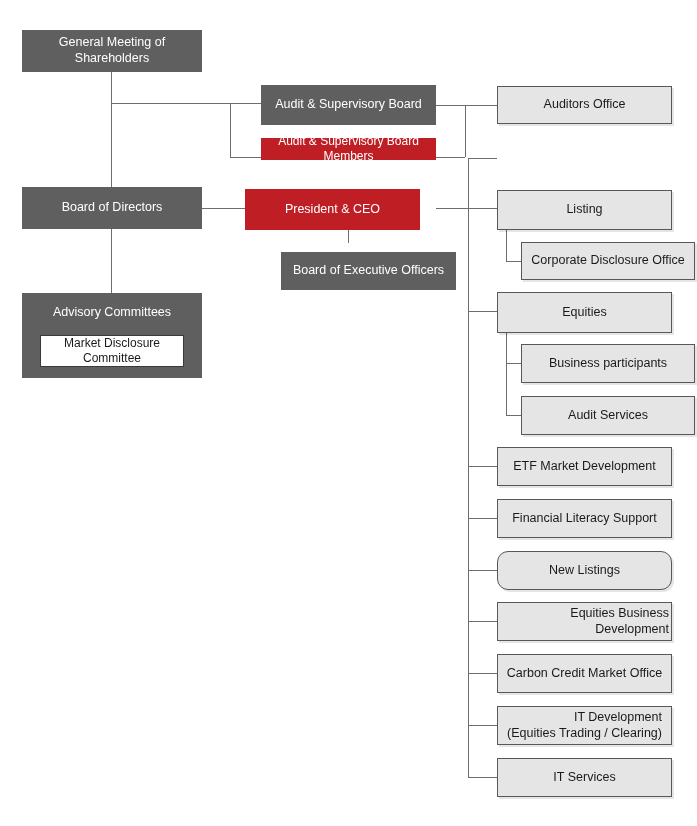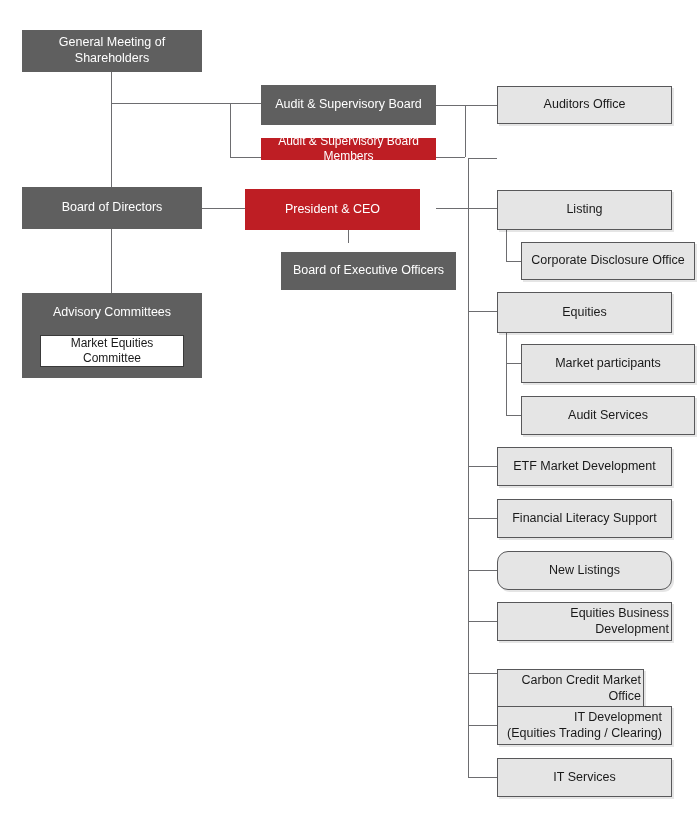--- a/index.html
+++ b/index.html
@@ -122,21 +122,21 @@
 
   <div class="node gray" style="left:22px; top:187px; width:180px; height:42px;">
     <span class="label">Board of Directors</span>
   </div>
 
   <div class="node gray group-title" style="left:22px; top:293px; width:180px; height:85px;">
     <span class="label">Advisory Committees</span>
   </div>
 
   <div class="node inner-white" style="left:40px; top:335px; width:144px; height:32px;">
-    <span class="label">Market Equities Committee</span>
+    <span class="label">Market Disclosure Committee</span>
   </div>
 
   <div class="node gray" style="left:261px; top:85px; width:175px; height:40px;">
     <span class="label">Audit &amp; Supervisory Board</span>
   </div>
 
   <div class="node red" style="left:261px; top:138px; width:175px; height:22px; font-size:12px;">
     <span class="label">Audit &amp; Supervisory Board Members</span>
   </div>
 
@@ -159,21 +159,21 @@
 
   <div class="node white shadowed" style="left:521px; top:242px; width:174px; height:38px;">
     <span class="label">Corporate Disclosure Office</span>
   </div>
 
   <div class="node white shadowed" style="left:497px; top:292px; width:175px; height:41px;">
     <span class="label">Equities</span>
   </div>
 
   <div class="node white shadowed" style="left:521px; top:344px; width:174px; height:39px;">
-    <span class="label">Market participants</span>
+    <span class="label">Business participants</span>
   </div>
 
   <div class="node white shadowed" style="left:521px; top:396px; width:174px; height:39px;">
     <span class="label">Audit Services</span>
   </div>
 
   <div class="node white shadowed" style="left:497px; top:499px; width:175px; height:39px;">
     <span class="label">Financial Literacy Support</span>
   </div>
 
@@ -182,21 +182,21 @@
   </div>
 
   <div class="node white shadowed" style="left:497px; top:551px; width:175px; height:39px;border-radius:11px;">
     <span class="label">New Listings</span>
   </div>
 
   <div class="node white shadowed" style="left:497px; top:602px; width:175px; height:39px;">
     <span class="label">Equities Business Development</span>
   </div>
 
-  <div class="node white shadowed" style="left:497px; top:654px; width:147px; height:39px;margin-top:15px;">
+  <div class="node white shadowed" style="left:497px; top:654px; width:175px; height:39px;">
     <span class="label">Carbon Credit Market Office</span>
   </div>
 
   <div class="node white shadowed" style="left:497px; top:706px; width:175px; height:39px;">
     <span class="label">IT Development
 (Equities Trading / Clearing)</span>
   </div>
 
   <div class="node white shadowed" style="left:497px; top:758px; width:175px; height:39px;">
     <span class="label">IT Services</span>

